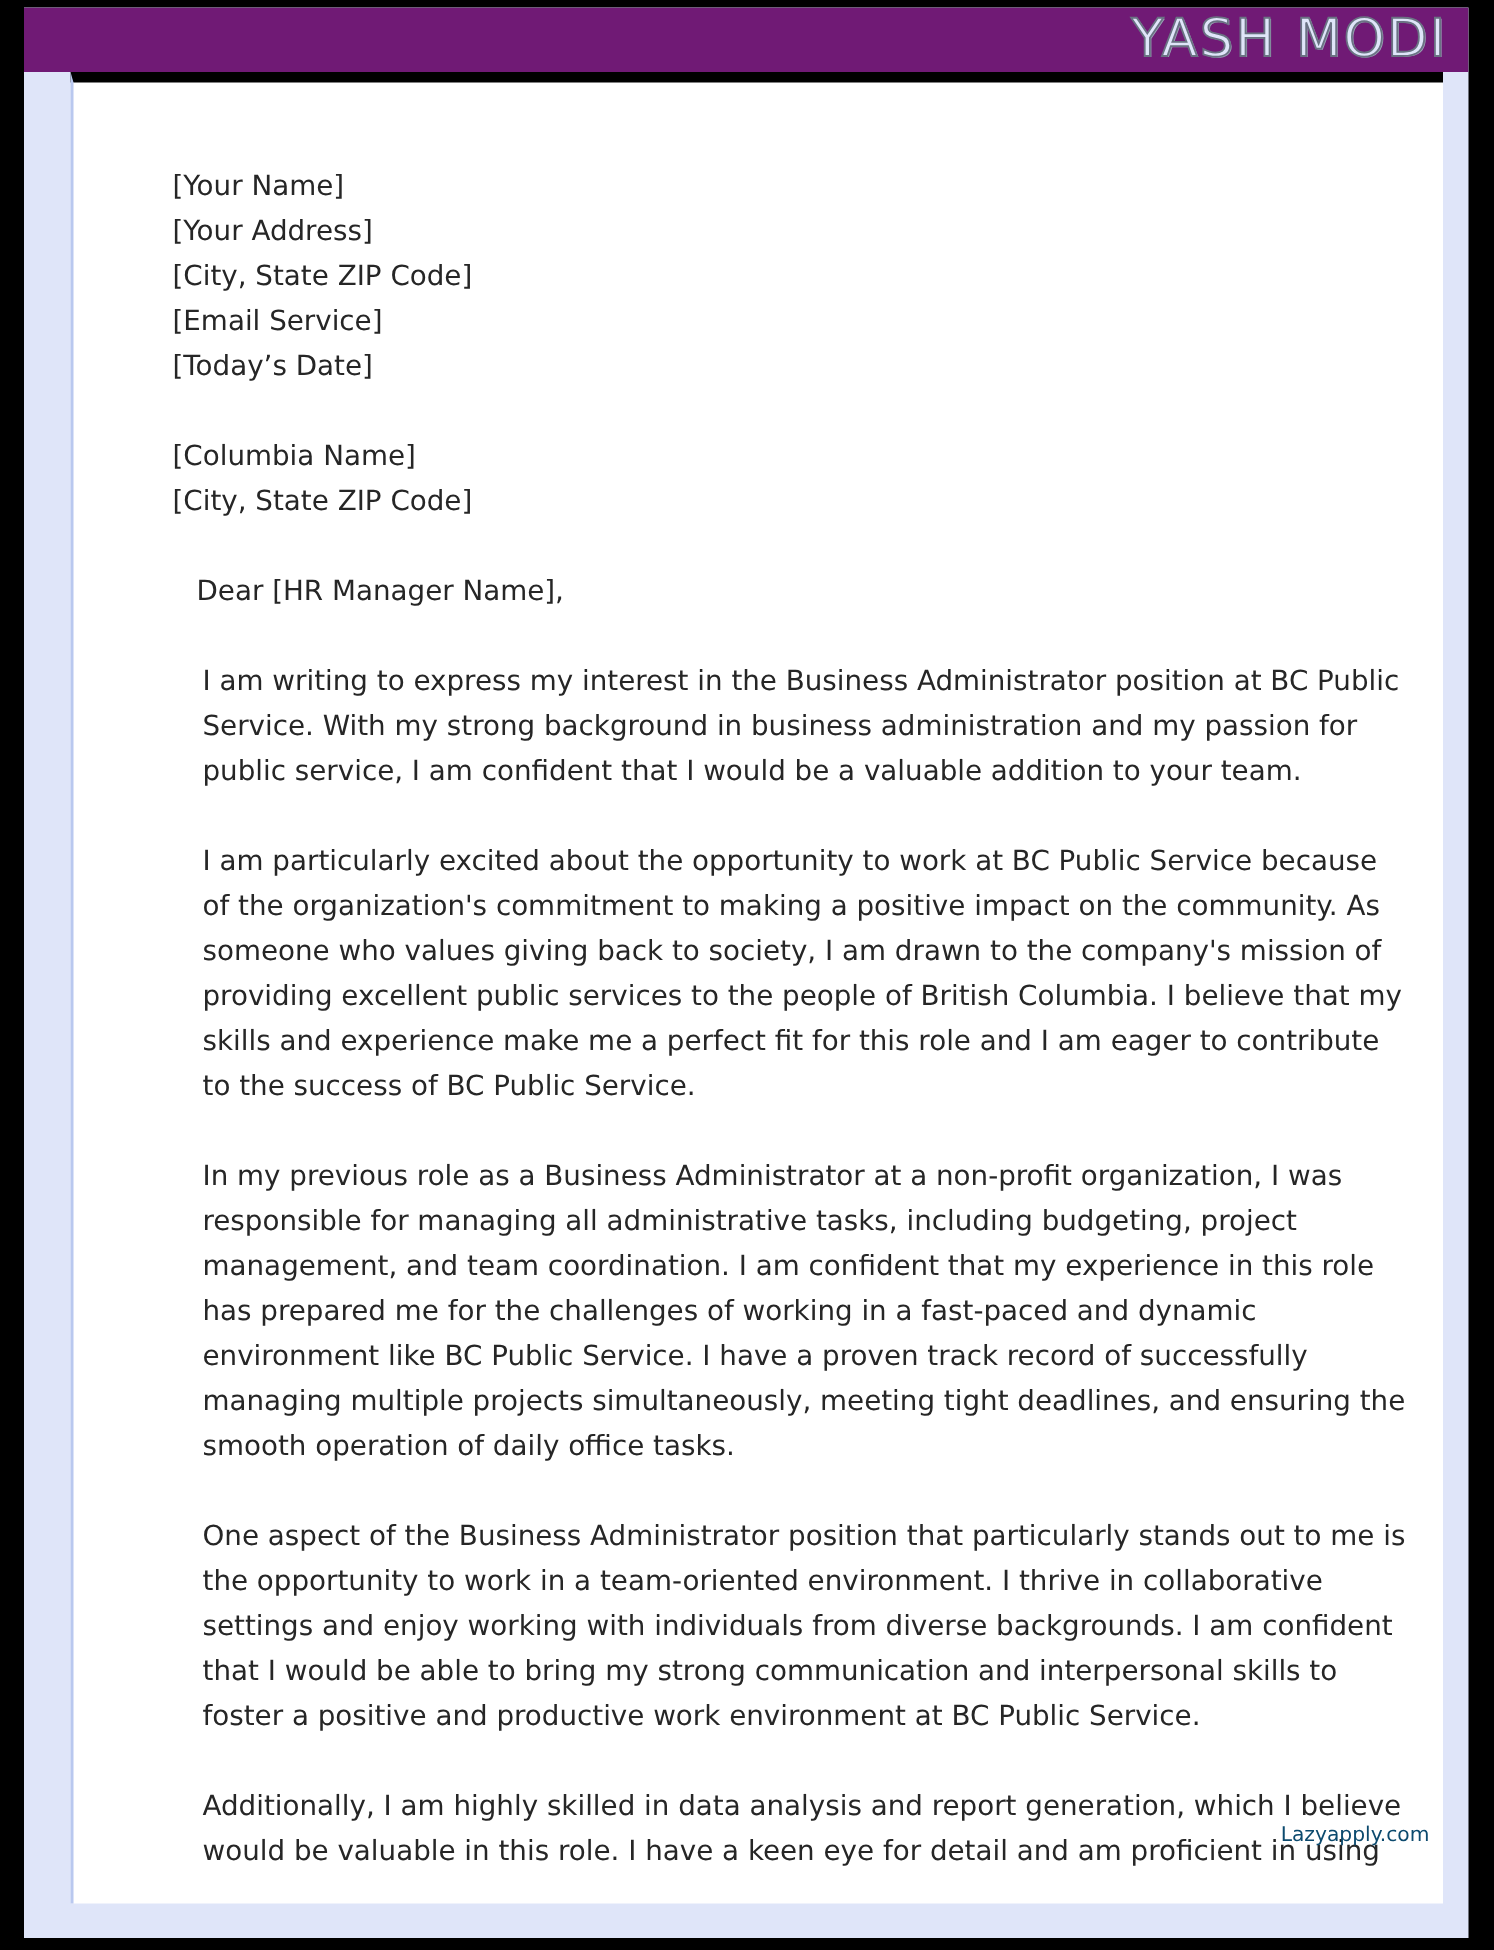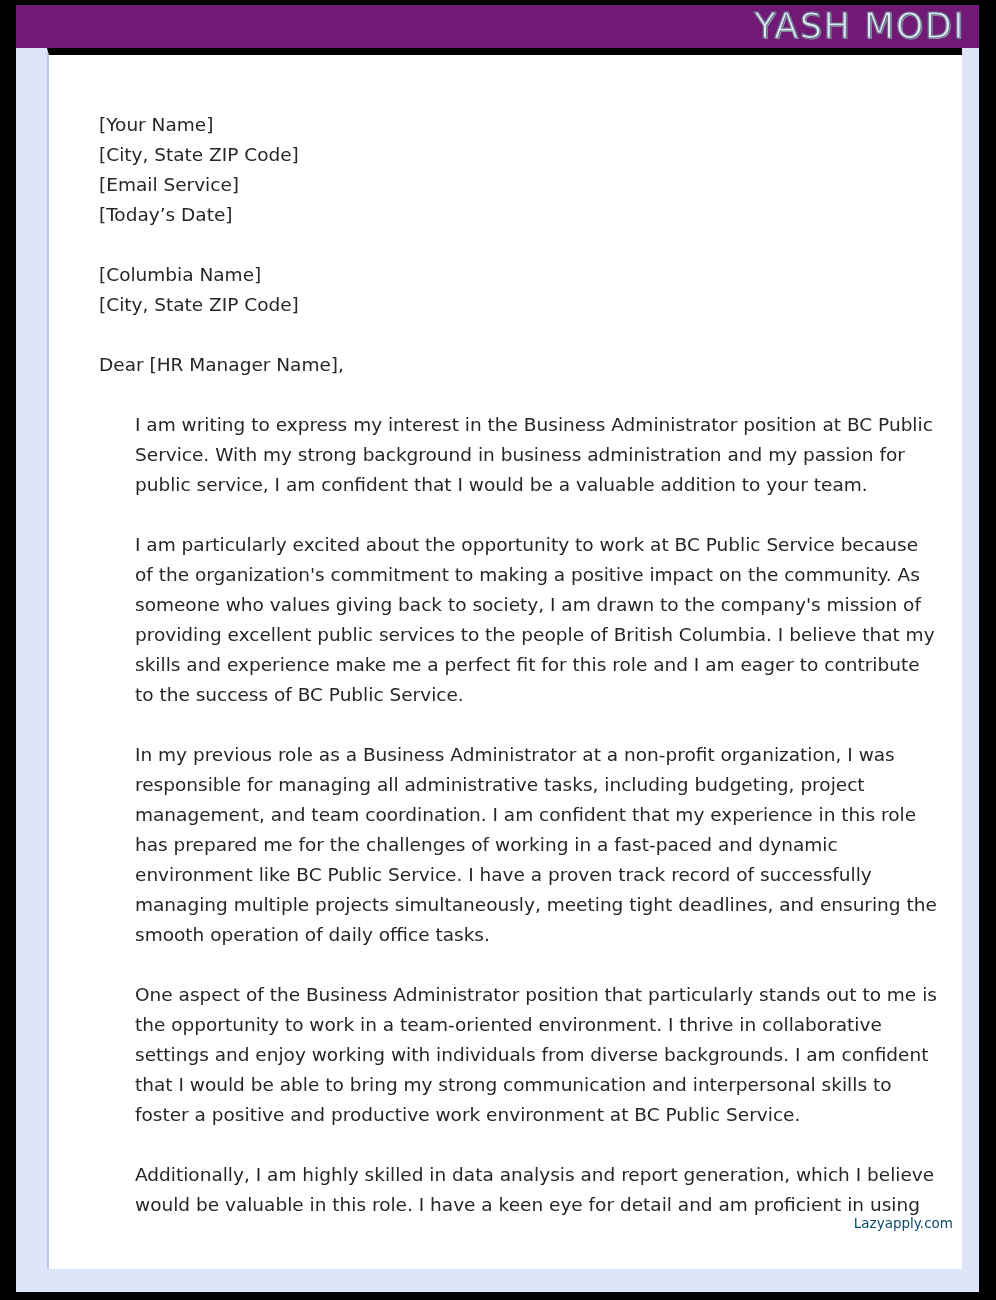--- a/index.html
+++ b/index.html
@@ -75,24 +75,26 @@
     line-height: 30px;
     color: #262626;
   }
 
   .addr-block {
     margin-bottom: 30px;
   }
 
   .addr-line {
     white-space: nowrap;
+    margin-left: 16px;
   }
 
   .salutation {
     margin-bottom: 30px;
+    margin-left: 32px;
   }
 
   .para {
     margin-bottom: 30px;
     text-align: left;
     margin-left: 36px;
   }
 
   .para:last-child {
     margin-bottom: 0;
@@ -118,20 +120,21 @@
 
   <div class="header-band">
     <div class="applicant-name">YASH MODI</div>
   </div>
 
   <div class="letter-panel">
     <div class="letter-body">
 
       <div class="addr-block">
         <div class="addr-line">[Your Name]</div>
+        <div class="addr-line">[Your Address]</div>
         <div class="addr-line">[City, State ZIP Code]</div>
         <div class="addr-line">[Email Service]</div>
         <div class="addr-line">[Today’s Date]</div>
       </div>
 
       <div class="addr-block">
         <div class="addr-line">[Columbia Name]</div>
         <div class="addr-line">[City, State ZIP Code]</div>
       </div>
 

